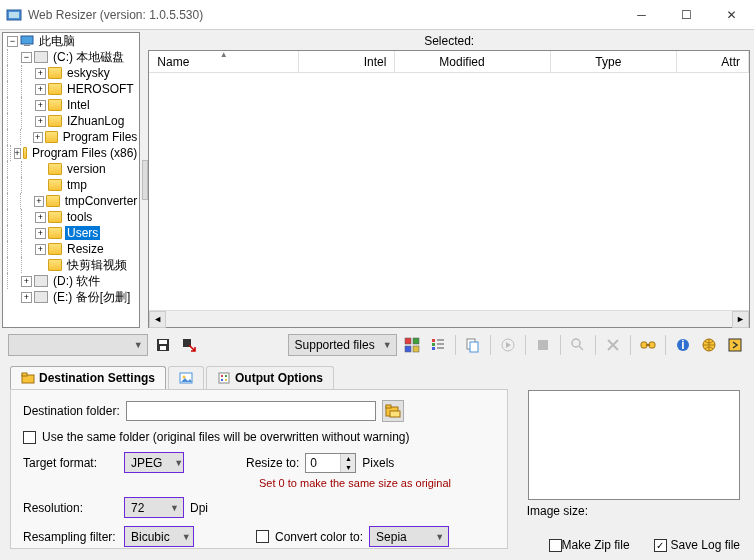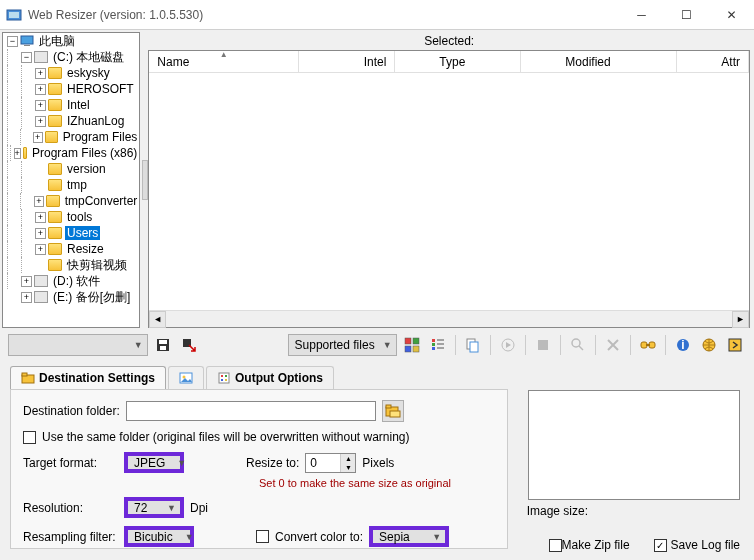--- a/index.html
+++ b/index.html
@@ -37,21 +37,21 @@
 .sep { width: 1px; height: 20px; background: #ccc; margin: 0 2px; }
 .tabs { display: flex; align-items: flex-end; padding: 6px 10px 0; gap: 2px; font-weight: bold; }
 .tab { border: 1px solid #aaa; border-bottom: none; padding: 4px 10px; background: #f8f8f8; display: flex; align-items: center; gap: 4px; border-radius: 3px 3px 0 0; }
 .tab.inactive { background: #f0f0f0; border-color: #ccc; }
 .tab-ic { width: 14px; height: 14px; }
 .settings { border: 1px solid #ccc; margin: 0 10px; background: #f8f8f8; padding: 10px 12px; position: relative; height: 160px; }
 .row { display: flex; align-items: center; margin-bottom: 8px; gap: 6px; }
 .label { display: inline-block; }
 .textinput { border: 1px solid #888; background: #fff; height: 20px; padding: 0 4px; }
 .check { width: 13px; height: 13px; border: 1px solid #333; background: #fff; display: inline-flex; align-items: center; justify-content: center; font-size: 10px; }
-.select { border: 4px solid #6d28d9; background: #e1e1e1; height: 21px; display: inline-flex; align-items: center; padding: 0 4px 0 6px; gap: 6px; }
+.select { border: 1px solid #6d28d9; background: #e1e1e1; height: 21px; display: inline-flex; align-items: center; padding: 0 4px 0 6px; gap: 6px; }
 .select .arrow { font-size: 9px; color: #555; }
 .spinner { display: inline-flex; border: 1px solid #888; height: 20px; background: #fff; }
 .spinner input { border: none; width: 34px; padding: 0 4px; outline: none; }
 .spinner .btns { display: flex; flex-direction: column; width: 15px; border-left: 1px solid #ccc; }
 .spinner .sb { flex: 1; background: #e8e8e8; font-size: 7px; display: flex; align-items: center; justify-content: center; }
 .hint { color: #a00000; font-size: 11px; }
 .preview { position: absolute; right: 14px; top: 390px; width: 212px; height: 110px; border: 1px solid #888; background: #fff; }
 .imgsize { position: absolute; right: 166px; top: 504px; font-size: 12px; }
 .bottom-checks { position: absolute; bottom: 8px; right: 14px; display: flex; gap: 24px; }
 </style>
@@ -200,22 +200,22 @@
 
   <div class="right-pane">
     <div class="selected-hdr">Selected:</div>
     <div class="filelist">
       <div class="fl-head">
         <div class="fl-col" style="width:150px">
             <span>Name</span>
             <span class="sort-arrow">▲</span>
           </div>
         <div class="fl-col" style="width:60px;justify-content:flex-end">Intel</div>
+        <div class="fl-col" style="width:120px">Modified</div>
         <div class="fl-col" style="width:90px">Type</div>
-        <div class="fl-col" style="width:120px">Modified</div>
         <div class="fl-col" style="flex:1;justify-content:flex-end">Attr</div>
       </div>
       <div class="fl-body"></div>
       <div class="hscroll">
         <div class="arrow">◄</div>
         <div class="track"></div>
         <div class="arrow">►</div>
       </div>
     </div>
   </div>

